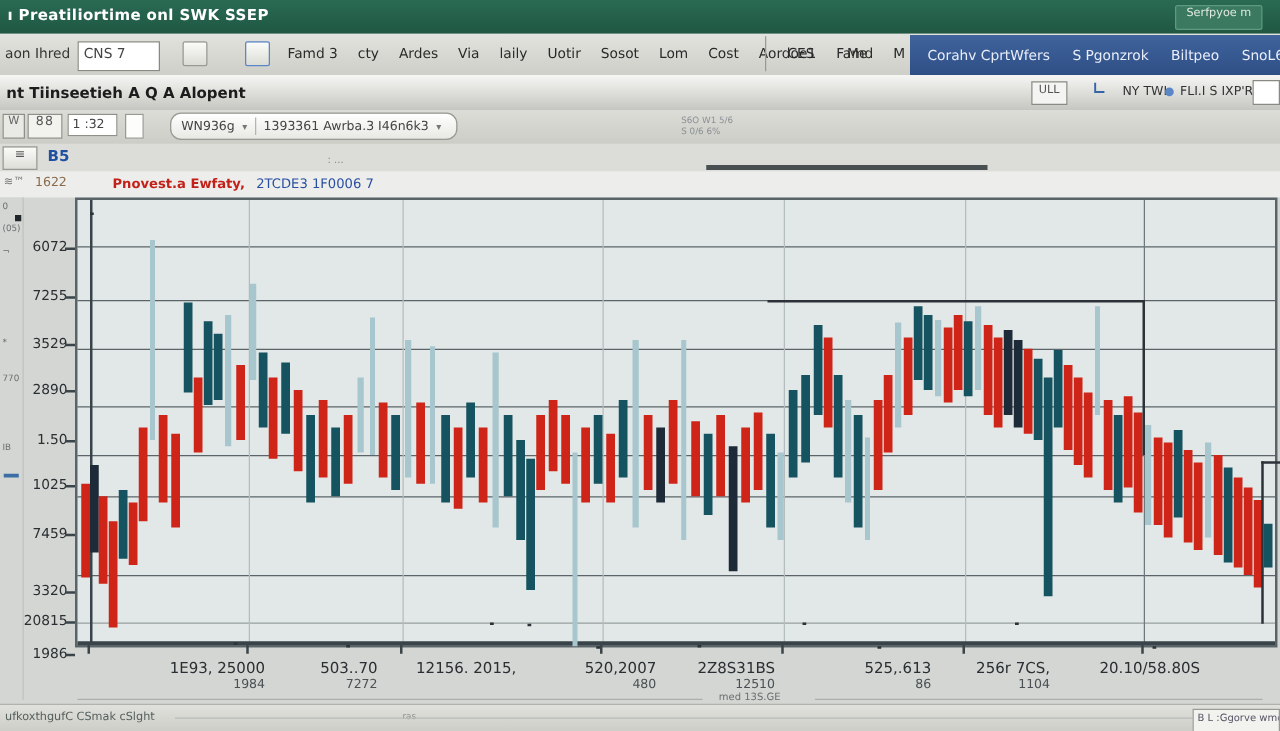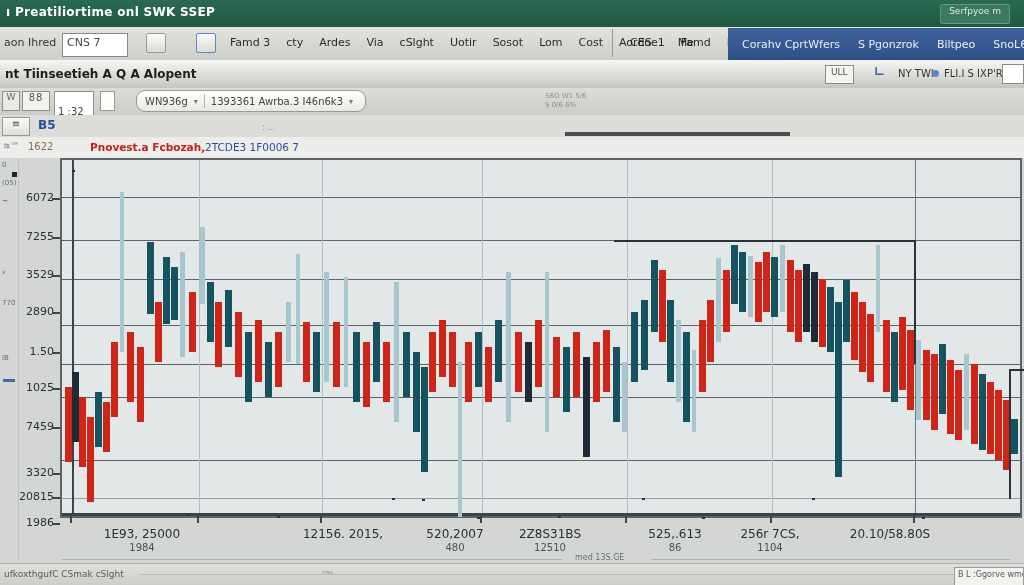--- a/index.html
+++ b/index.html
@@ -26,21 +26,21 @@
   #wintitle .t{left:5px;top:7px;font-size:12px;font-weight:bold;color:#1c1c1c;}
   #wintitle .cbox{top:5px;height:15px;background:#f4f4f2;border:1px solid #8a8a84;font-size:9px;color:#555;padding:1px 5px;}
   #wintitle .ltext{top:8px;font-size:10px;color:#333;}
   .bluedot{width:7px;height:7px;border-radius:50%;background:#5b86c8;}
   .angle{color:#3465a8;font-weight:bold;font-size:13px;}
   #wintitle .winput{right:0px;top:4px;width:20px;height:18px;background:#fff;border:1px solid #8a8a84;}
   
   #toolbar{left:0;top:88px;width:1024px;height:27px;background:linear-gradient(#dcdcd8,#cdcdc7);}
   #toolbar .stamp{left:2px;top:3px;width:16px;height:18px;border:1px solid #90908a;background:#e9e9e5;font-size:9px;color:#666;text-align:center;}
   #toolbar .grid{left:22px;top:3px;width:26px;height:18px;border:1px solid #90908a;background:#f2f2ee;font-size:10px;color:#555;text-align:center;letter-spacing:1px;}
-  #toolbar .stepper{left:54px;top:3px;width:40px;height:18px;border:1px solid #90908a;background:#fff;font-size:10px;color:#444;padding:14px 3px;box-sizing:border-box;}
+  #toolbar .stepper{left:54px;top:3px;width:40px;height:18px;border:1px solid #90908a;background:#fff;font-size:10px;color:#444;padding:2px 3px;box-sizing:border-box;}
   #toolbar .page{left:100px;top:3px;width:13px;height:18px;border:1px solid #9a9a94;background:#fdfdfb;}
   #toolbar .combo{left:136px;top:2px;width:212px;height:20px;border:1px solid #9a9a94;border-radius:9px;background:linear-gradient(#ffffff,#e8e8e4);
       display:flex;align-items:center;font-size:10px;color:#444;padding:0 8px;gap:6px;}
   #toolbar .caret{color:#777;font-size:8px;}
   #toolbar .csep{width:1px;height:14px;background:#b5b5af;}
   #toolbar .tiny{left:545px;top:4px;font-size:7px;color:#8a9096;line-height:9px;}
   
   #tabrow{left:0;top:115px;width:1024px;height:22px;background:#dddddael;background:#dcdcd8;}
   #tabrow .tool{left:2px;top:2px;width:26px;height:17px;border:1px solid #9a9a94;background:linear-gradient(#fafaf8,#dedeD8);font-size:10px;color:#555;text-align:center;}
   #tabrow .b5{left:38px;top:3px;font-size:12px;font-weight:bold;color:#1f4fa0;}
@@ -62,21 +62,21 @@
   .ylab{position:absolute;font-size:11px;color:#2a2f33;width:38px;text-align:right;}
   .ytick{position:absolute;width:8px;height:2px;background:#3a4449;}
   
   #chart{left:60px;top:158px;width:962px;height:360px;background:#e2e8e7;border:2px solid #5a6468;box-sizing:border-box;}
   .hgrid{position:absolute;left:0;width:958px;height:1.4px;background:#39444a;}
   .vgrid{position:absolute;top:0;width:1px;height:356px;background:#b4bdbd;}
   .candle{position:absolute;}
   .speck{position:absolute;width:3px;height:2px;background:#2c3338;}
   .axisline{position:absolute;background:#39444a;}
   
-  .xlab{position:absolute;font-size:12px;color:#2a2f33;text-align:center;width:140px;margin-left:-70px;}
+  .xlab{position:absolute;font-size:12px;color:#2a2f33;text-align:right;width:140px;margin-left:-70px;}
   .xlab .l2{font-size:10px;color:#4a5054;margin-top:1px;}
   .xtick{position:absolute;width:2px;height:7px;background:#3a4449;}
   #footnote{left:575px;top:553px;font-size:8px;color:#6a6f6f;}
   .frule{position:absolute;height:1px;background:#aab0ae;}
   
   #statusbar{left:0;top:563px;width:1024px;height:22px;background:linear-gradient(#e0e0dc,#cdcdc7);border-top:1px solid #b2b2ac;}
   #statusbar .lt{left:4px;top:5px;font-size:9px;color:#55605e;}
   #statusbar .ras{left:322px;top:5px;font-size:7px;color:#8a908e;}
   #statusbar .rule{left:140px;top:10px;width:850px;height:1px;background:#b7bcba;}
   #statusbar .rbox{right:0px;top:3px;width:62px;height:16px;border:1px solid #9a9a94;background:#f2f2ee;font-size:8px;color:#556;padding:2px 3px;overflow:hidden;white-space:nowrap;}
@@ -94,21 +94,21 @@
   <div id="menubar" class="abs">
     <div class="abs lbl">aon Ihred</div>
     <div class="abs box">CNS 7</div>
     <div class="abs mini-icon" style="left:146px;top:6px;"></div>
     <div class="abs mini-icon" style="left:196px;top:6px;border-color:#5b86c8;"></div>
     <div id="menu-items" class="abs">
         <span>Famd 3</span>
         <span>cty</span>
         <span>Ardes</span>
         <span>Via</span>
-        <span>cSlght</span>
+        <span>laily</span>
         <span>Uotir</span>
         <span>Sosot</span>
         <span>Lom</span>
         <span>Cost</span>
         <span>Aordoe1</span>
         <span>Famd</span>
         <span>M</span>
       </div>
     <div class="abs mdiv" style="top:2px;height:28px;"></div>
     <div id="menu-items2" class="abs">
@@ -154,21 +154,21 @@
   <div id="tabrow" class="abs">
     <div class="abs tool">≡</div>
     <div class="abs b5">B5</div>
     <div class="abs suf">: ...</div>
     <div class="abs bar"></div>
   </div>
 
   <div id="chead" class="abs">
     <div class="abs ic">≋™</div>
     <div class="abs num">1622</div>
-    <div class="abs red">Pnovest.a Fcbozah,</div>
+    <div class="abs red">Pnovest.a Ewfaty,</div>
     <div class="abs blue">2TCDE3 1F0006 7</div>
   </div>
 
   <div id="leftrail" class="abs">
       <div class="railg" style="top: 3px;">0</div>
       <div class="railg" style="top: 21px;">(05)</div>
       <div class="railg" style="top: 39px;">¬</div>
       <div class="railg" style="top: 112px;">*</div>
       <div class="railg" style="top: 141px;">770</div>
       <div class="railg" style="top: 196px;">IB</div>
@@ -340,20 +340,24 @@
       <div class="speck" style="left: 750px; top: 338px;"></div>
       <div class="speck" style="left: 860px; top: 357px;"></div>
       <div class="speck" style="left: 10px; top: 10px;"></div>
     </div>
 
   <div id="xaxis" class="abs" style="left:0;top:0;width:1024px;height:585px;pointer-events:none;">
       <div class="xlab" style="left: 142px; top: 527px;">
         <div>1E93, 25000</div>
         <div class="l2">1984</div>
       </div>
+      <div class="xlab" style="left: 232px; top: 527px;">
+        <div>503..70</div>
+        <div class="l2">7272</div>
+      </div>
       <div class="xlab" style="left: 343px; top: 527px;">
         <div>12156. 2015,</div>
       </div>
       <div class="xlab" style="left: 455px; top: 527px;">
         <div>520,2007</div>
         <div class="l2">480</div>
       </div>
       <div class="xlab" style="left: 550px; top: 527px;">
         <div>2Z8S31BS</div>
         <div class="l2">12510</div>

